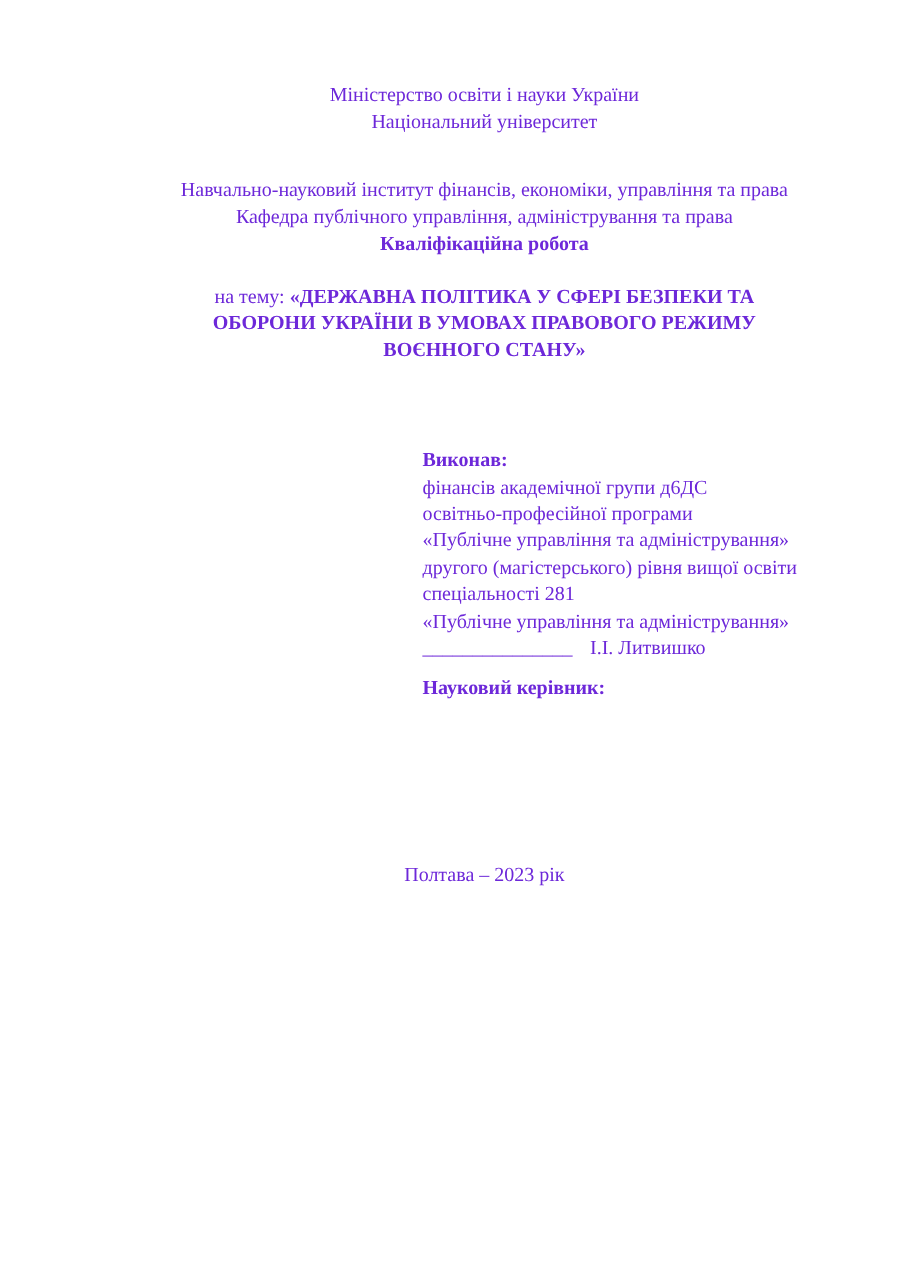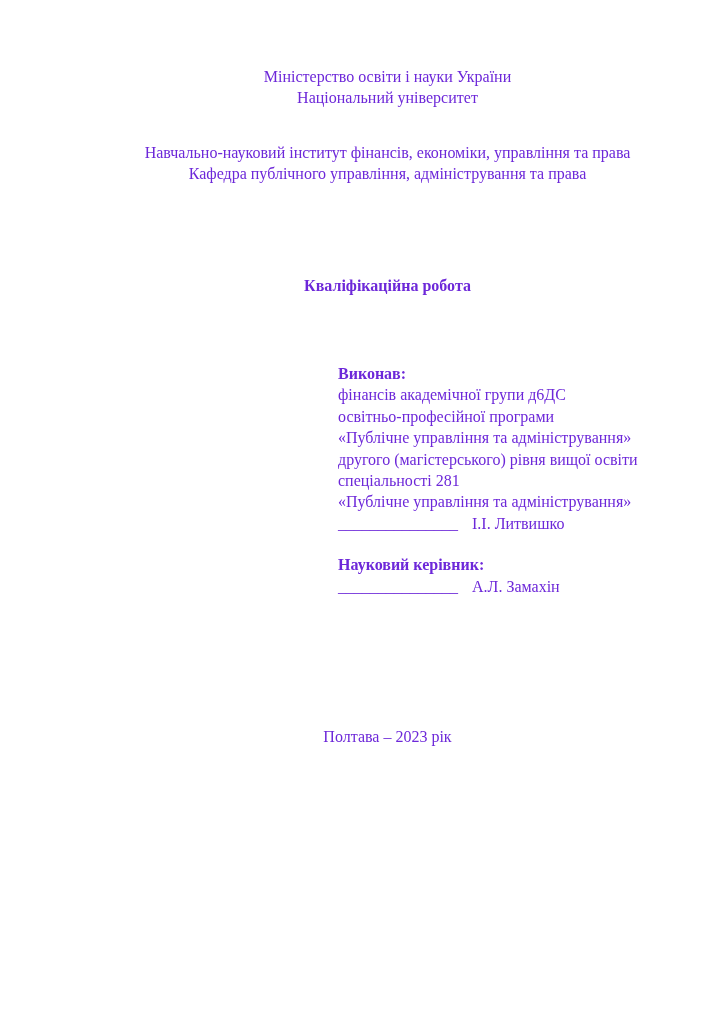--- a/index.html
+++ b/index.html
@@ -16,64 +16,64 @@
     color: #6d28d9;
     font-family: Liberation Serif, serif;
     font-size: 16px;
     line-height: 21.4px;
     padding: 66px 52px 0 103px;
     overflow: hidden;
   }
   .center { text-align: center; }
   .bold { font-weight: bold; }
   .institute-block { margin-top: 33px; }
-  .worktype { margin-top: 90px; }
+  .worktype { }
   .topic {
     margin: 21px auto 0 auto;
     max-width: 500px;
     text-align: center;
   }
   .credits {
     margin-top: 67px;
     margin-left: 235px;
     white-space: nowrap;
   }
-  .supervisor-heading { margin-top: 20px; }
+  .supervisor-heading { margin-top: 10px; }
   .sig-name { margin-left: 14px; margin-top: 32px; }
   .footer-line { margin-top: 129px; }
 </style>
 </head>
 <body>
 
 <div class="page">
 
   <div class="center">
     <div>Міністерство освіти і науки України</div>
     <div>Національний університет</div>
   </div>
 
   <div class="center institute-block">
     <div>Навчально-науковий інститут фінансів, економіки, управління та права</div>
     <div>Кафедра публічного управління, адміністрування та права</div>
   </div>
 
   <div class="center bold worktype">Кваліфікаційна робота</div>
 
+  <p class="topic"><span>на тему: </span><span class="bold">«ДЕРЖАВНА ПОЛІТИКА У СФЕРІ БЕЗПЕКИ ТА ОБОРОНИ УКРАЇНИ В УМОВАХ ПРАВОВОГО РЕЖИМУ ВОЄННОГО СТАНУ»</span></p>
 
   <div class="credits">
 
     <div class="bold">Виконав:</div>
     <div>фінансів академічної групи д6ДС</div>
     <div>освітньо-професійної програми</div>
     <div>«Публічне управління та адміністрування»</div>
     <div>другого (магістерського) рівня вищої освіти</div>
     <div>спеціальності 281</div>
     <div>«Публічне управління та адміністрування»</div>
     <div><span>_______________</span><span class="sig-name">І.І. Литвишко</span></div>
 
     <div class="bold supervisor-heading">Науковий керівник:</div>
-    <div><span>_______________</span><span class="sig-name">А.Л. Замахін</span></div>
 
   </div>
 
   <div class="center footer-line">Полтава – 2023 рік</div>
 
 </div>
 
 </body></html>

